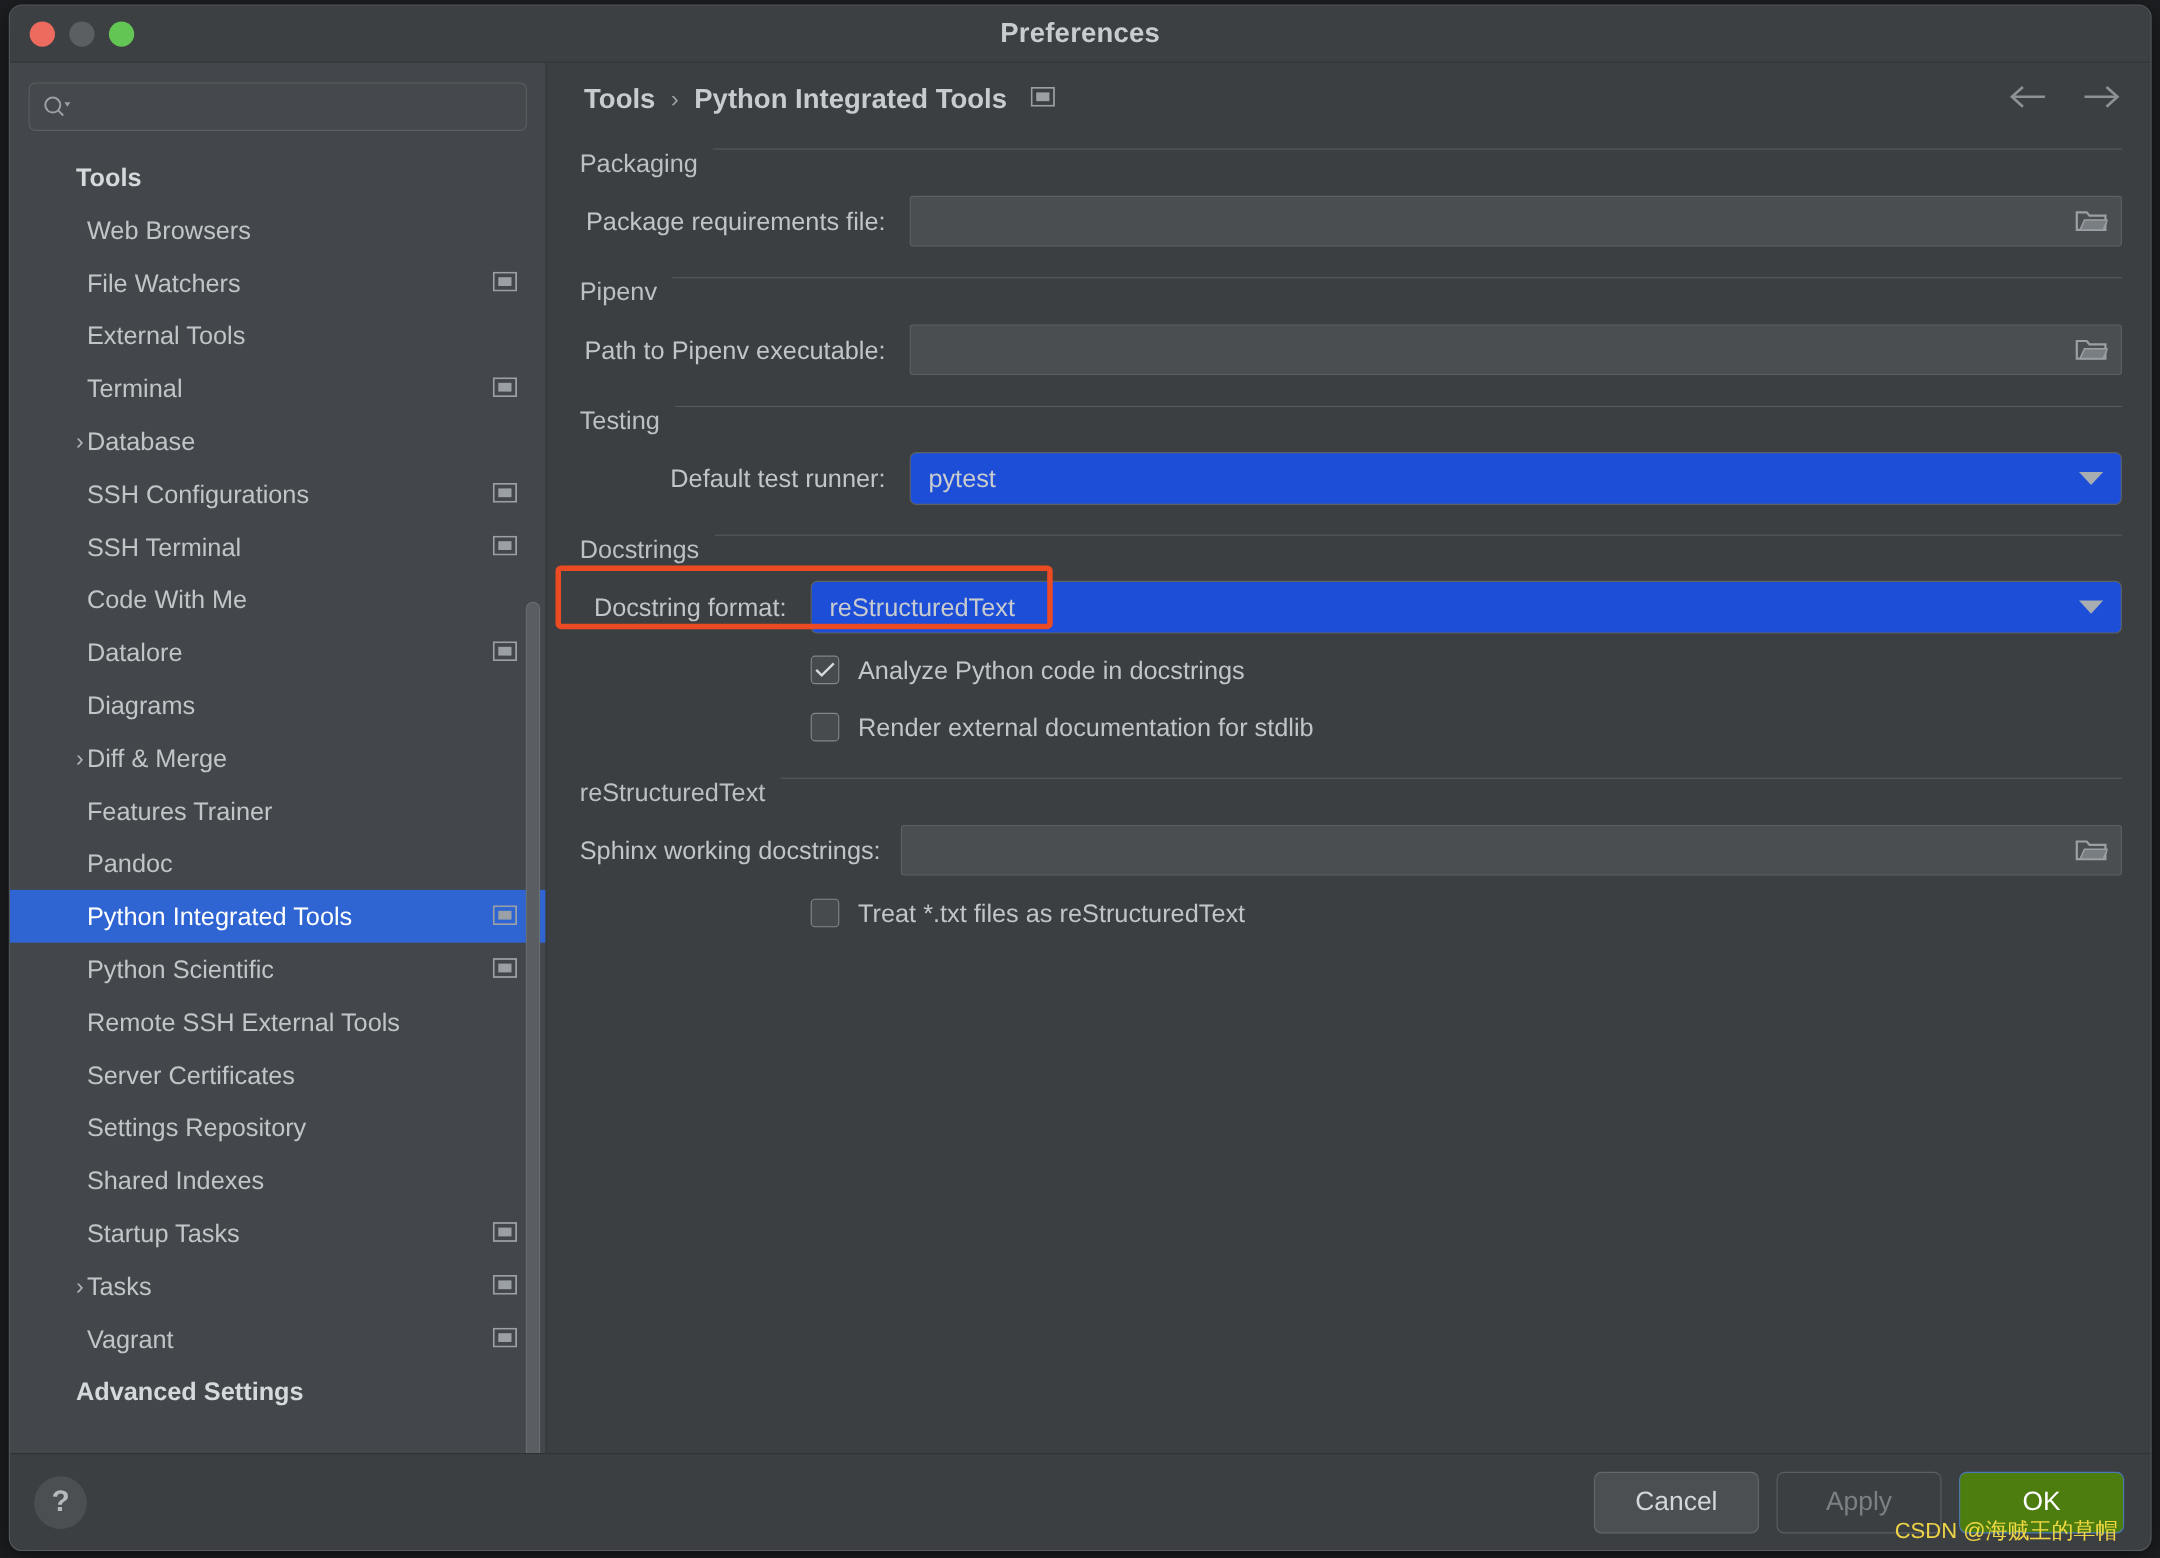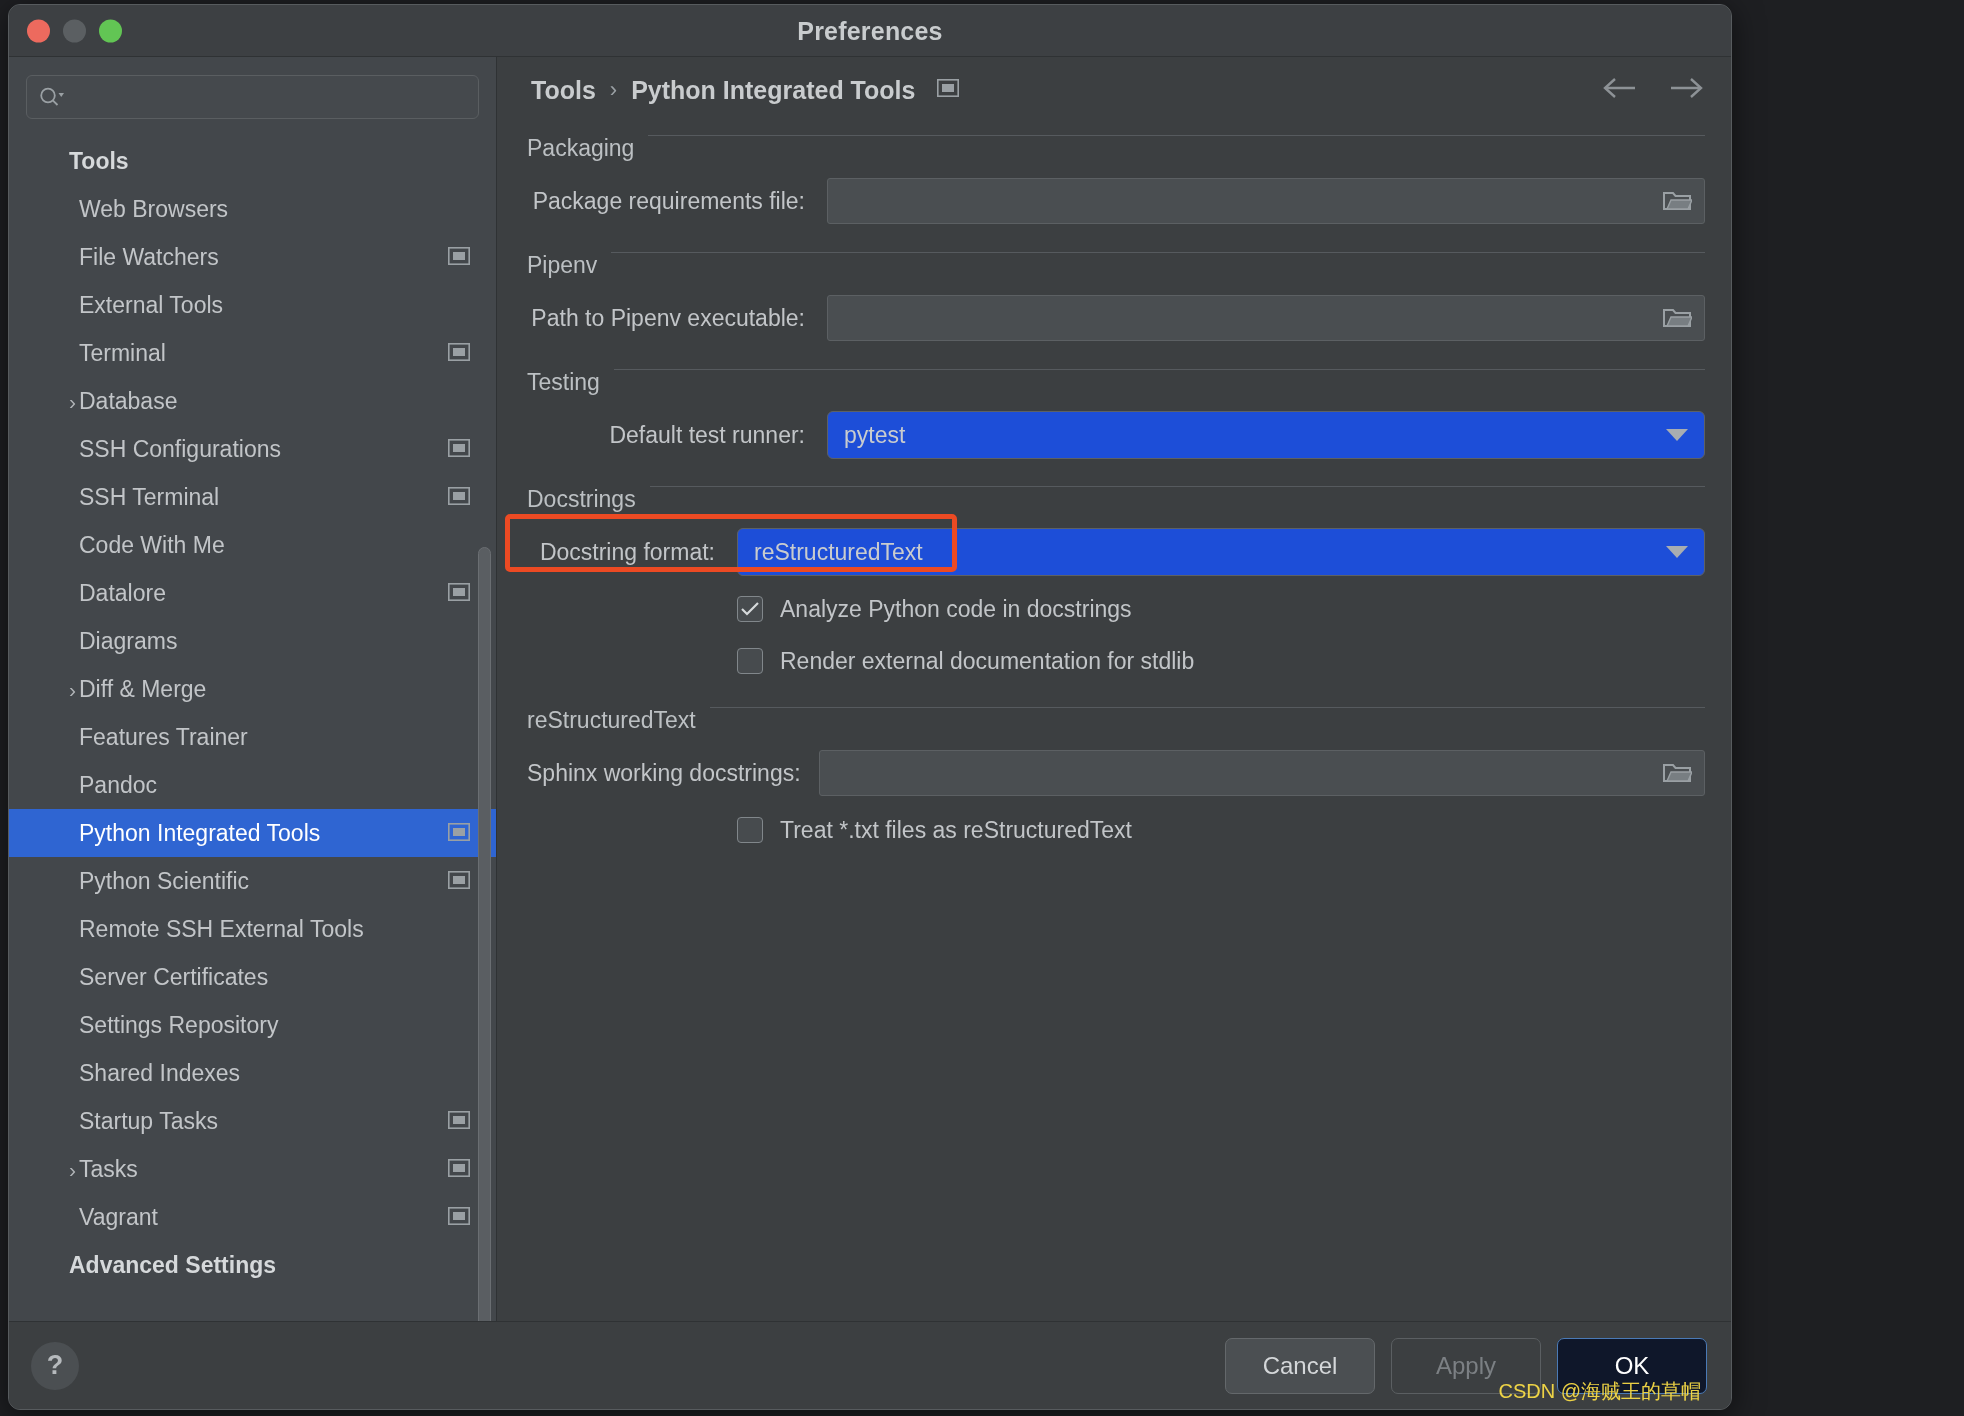--- a/index.html
+++ b/index.html
@@ -6,21 +6,21 @@
   html, body {
     width: 1964px; height: 1416px;
     background: #1e1f22;
     font-family: "Liberation Sans", sans-serif;
     overflow: hidden;
   }
 
   .window {
     position: absolute;
     left: 8px; top: 4px;
-    width: 1724px; height: 1406px;
+    width: 1948px; height: 1406px;
     background: #3c3f41;
     border-radius: 12px;
     border: 1px solid #575b5e;
     overflow: hidden;
     display: flex;
     flex-direction: column;
     box-shadow: 0 6px 30px rgba(0,0,0,0.55);
   }
 
   
@@ -244,21 +244,21 @@
   .footer-spacer { flex: 1; }
   .btn {
     min-width: 150px; height: 56px;
     border-radius: 7px;
     display: flex; align-items: center; justify-content: center;
     font-size: 24px;
     padding: 0 22px;
   }
   .btn.secondary { background: #4b4f52; border: 1px solid #64686b; color: #d4d7d9; }
   .btn.disabled { background: transparent; border: 1px solid #5b5f62; color: #7c8084; }
-  .btn.primary { background: #0f172a; border: 1px solid #4a7ab6; color: #ffffff; }
+  .btn.primary { background: #4d7c0f; border: 1px solid #4a7ab6; color: #ffffff; }
   .watermark {
     position: absolute;
     right: 30px; bottom: 4px;
     font-size: 20px;
     color: #fde047;
     opacity: 0.92;
     white-space: nowrap;
   }
 </style>
 </head>

